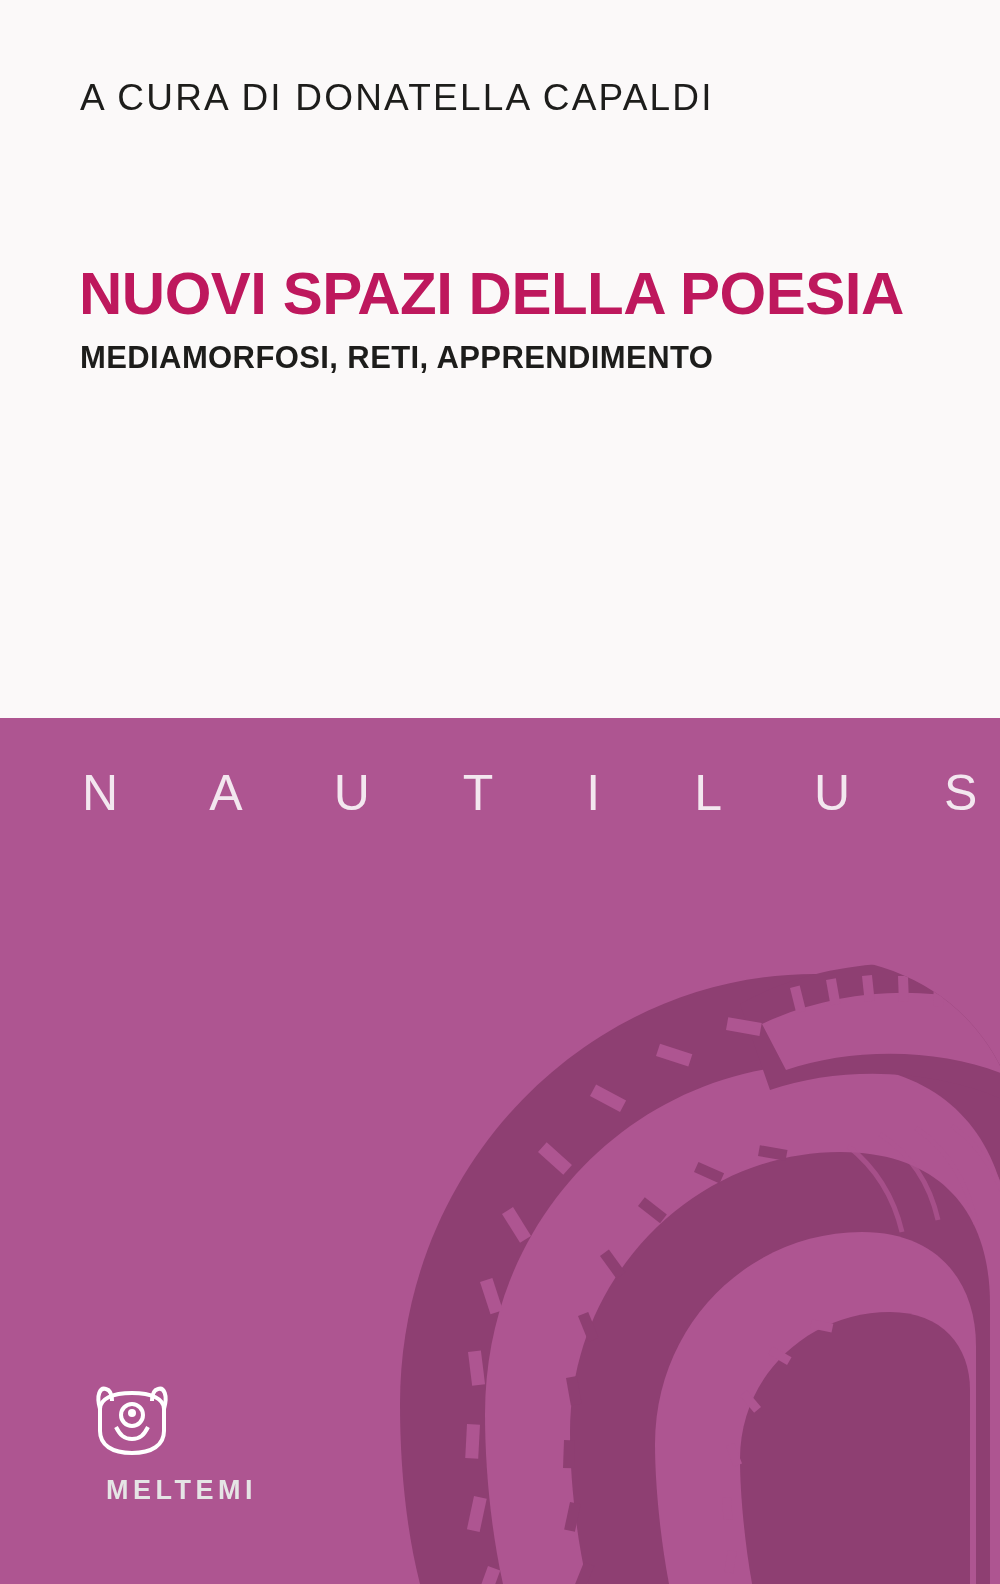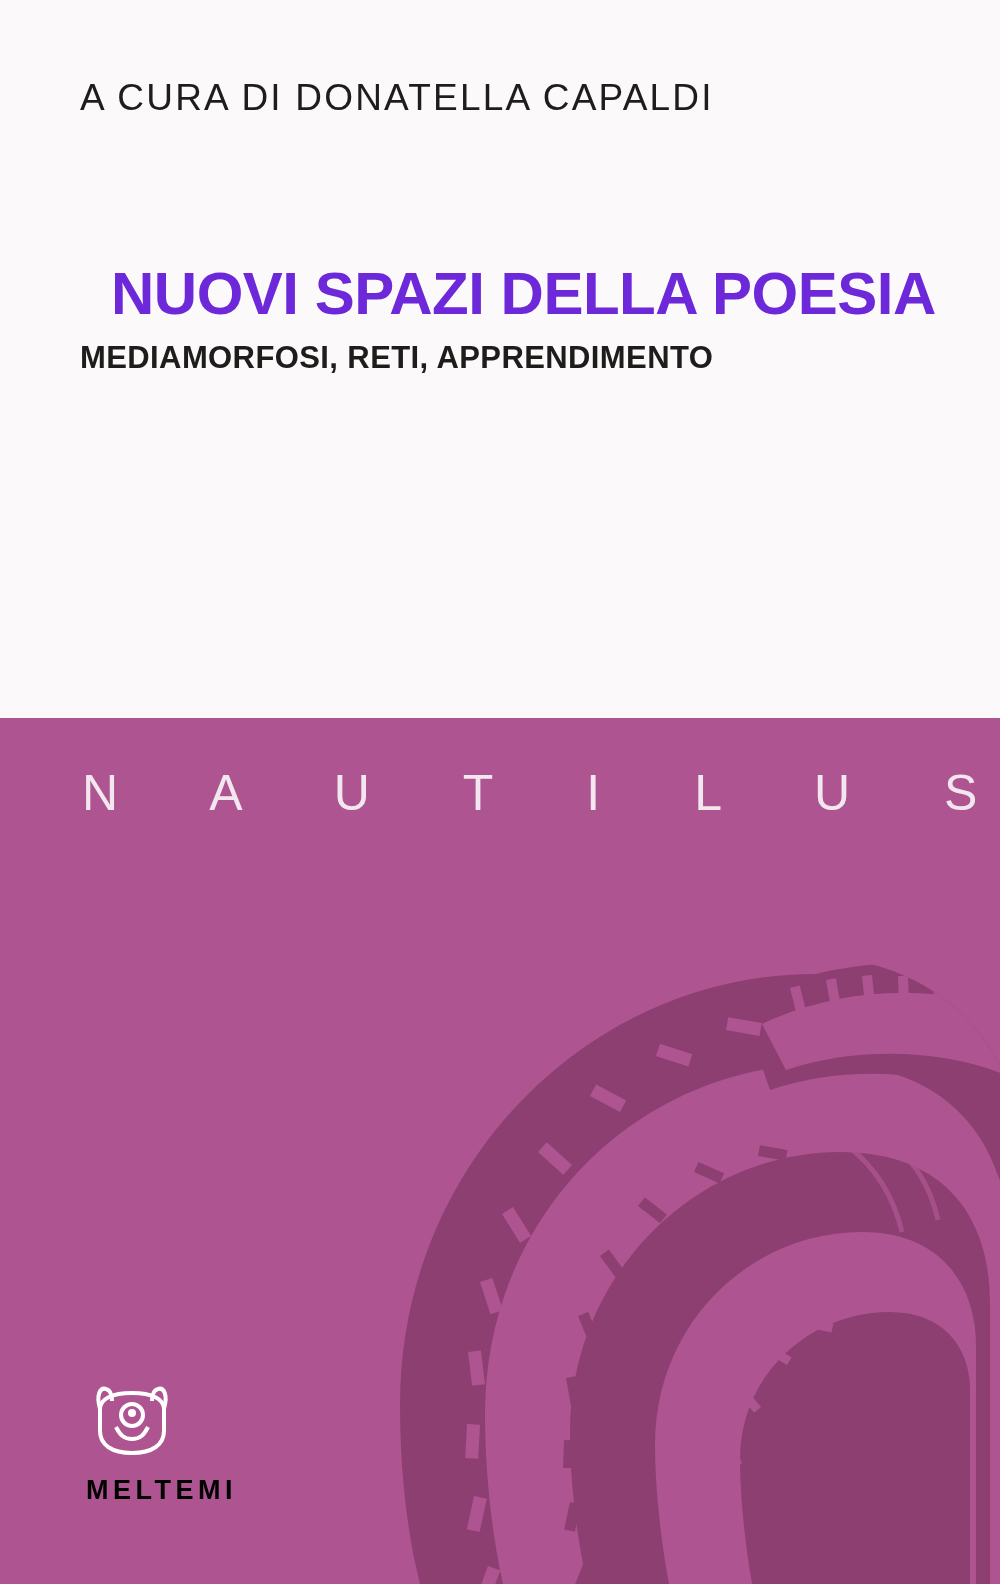--- a/index.html
+++ b/index.html
@@ -45,24 +45,23 @@
   }
 
   .title {
     position: absolute;
     left: 79px;
     top: 262px;
     width: 880px;
     font-size: 60px;
     font-weight: 700;
     letter-spacing: -0.5px;
-    color: #6d28d9;
+    color: #be185d;
     line-height: 1.05;
     white-space: nowrap;
-    margin-left: 32px;
   }
 
   .subtitle {
     position: absolute;
     left: 80px;
     top: 339px;
     width: 880px;
     font-size: 31px;
     font-weight: 700;
     letter-spacing: 0.4px;
@@ -121,22 +120,23 @@
   }
   .publisher .mark svg {
     display: block;
     width: 100%;
     height: 100%;
   }
   .publisher .name {
     font-size: 27px;
     font-weight: 700;
     letter-spacing: 4.5px;
-    color: #000000;
-    white-space: nowrap;
+    color: #e5e5e5;
+    white-space: nowrap;
+    margin-left: 20px;
   }
 </style>
 </head>
 <body>
 
 <div class="cover">
 
   <div class="top-area">
 
     <div class="editors">

